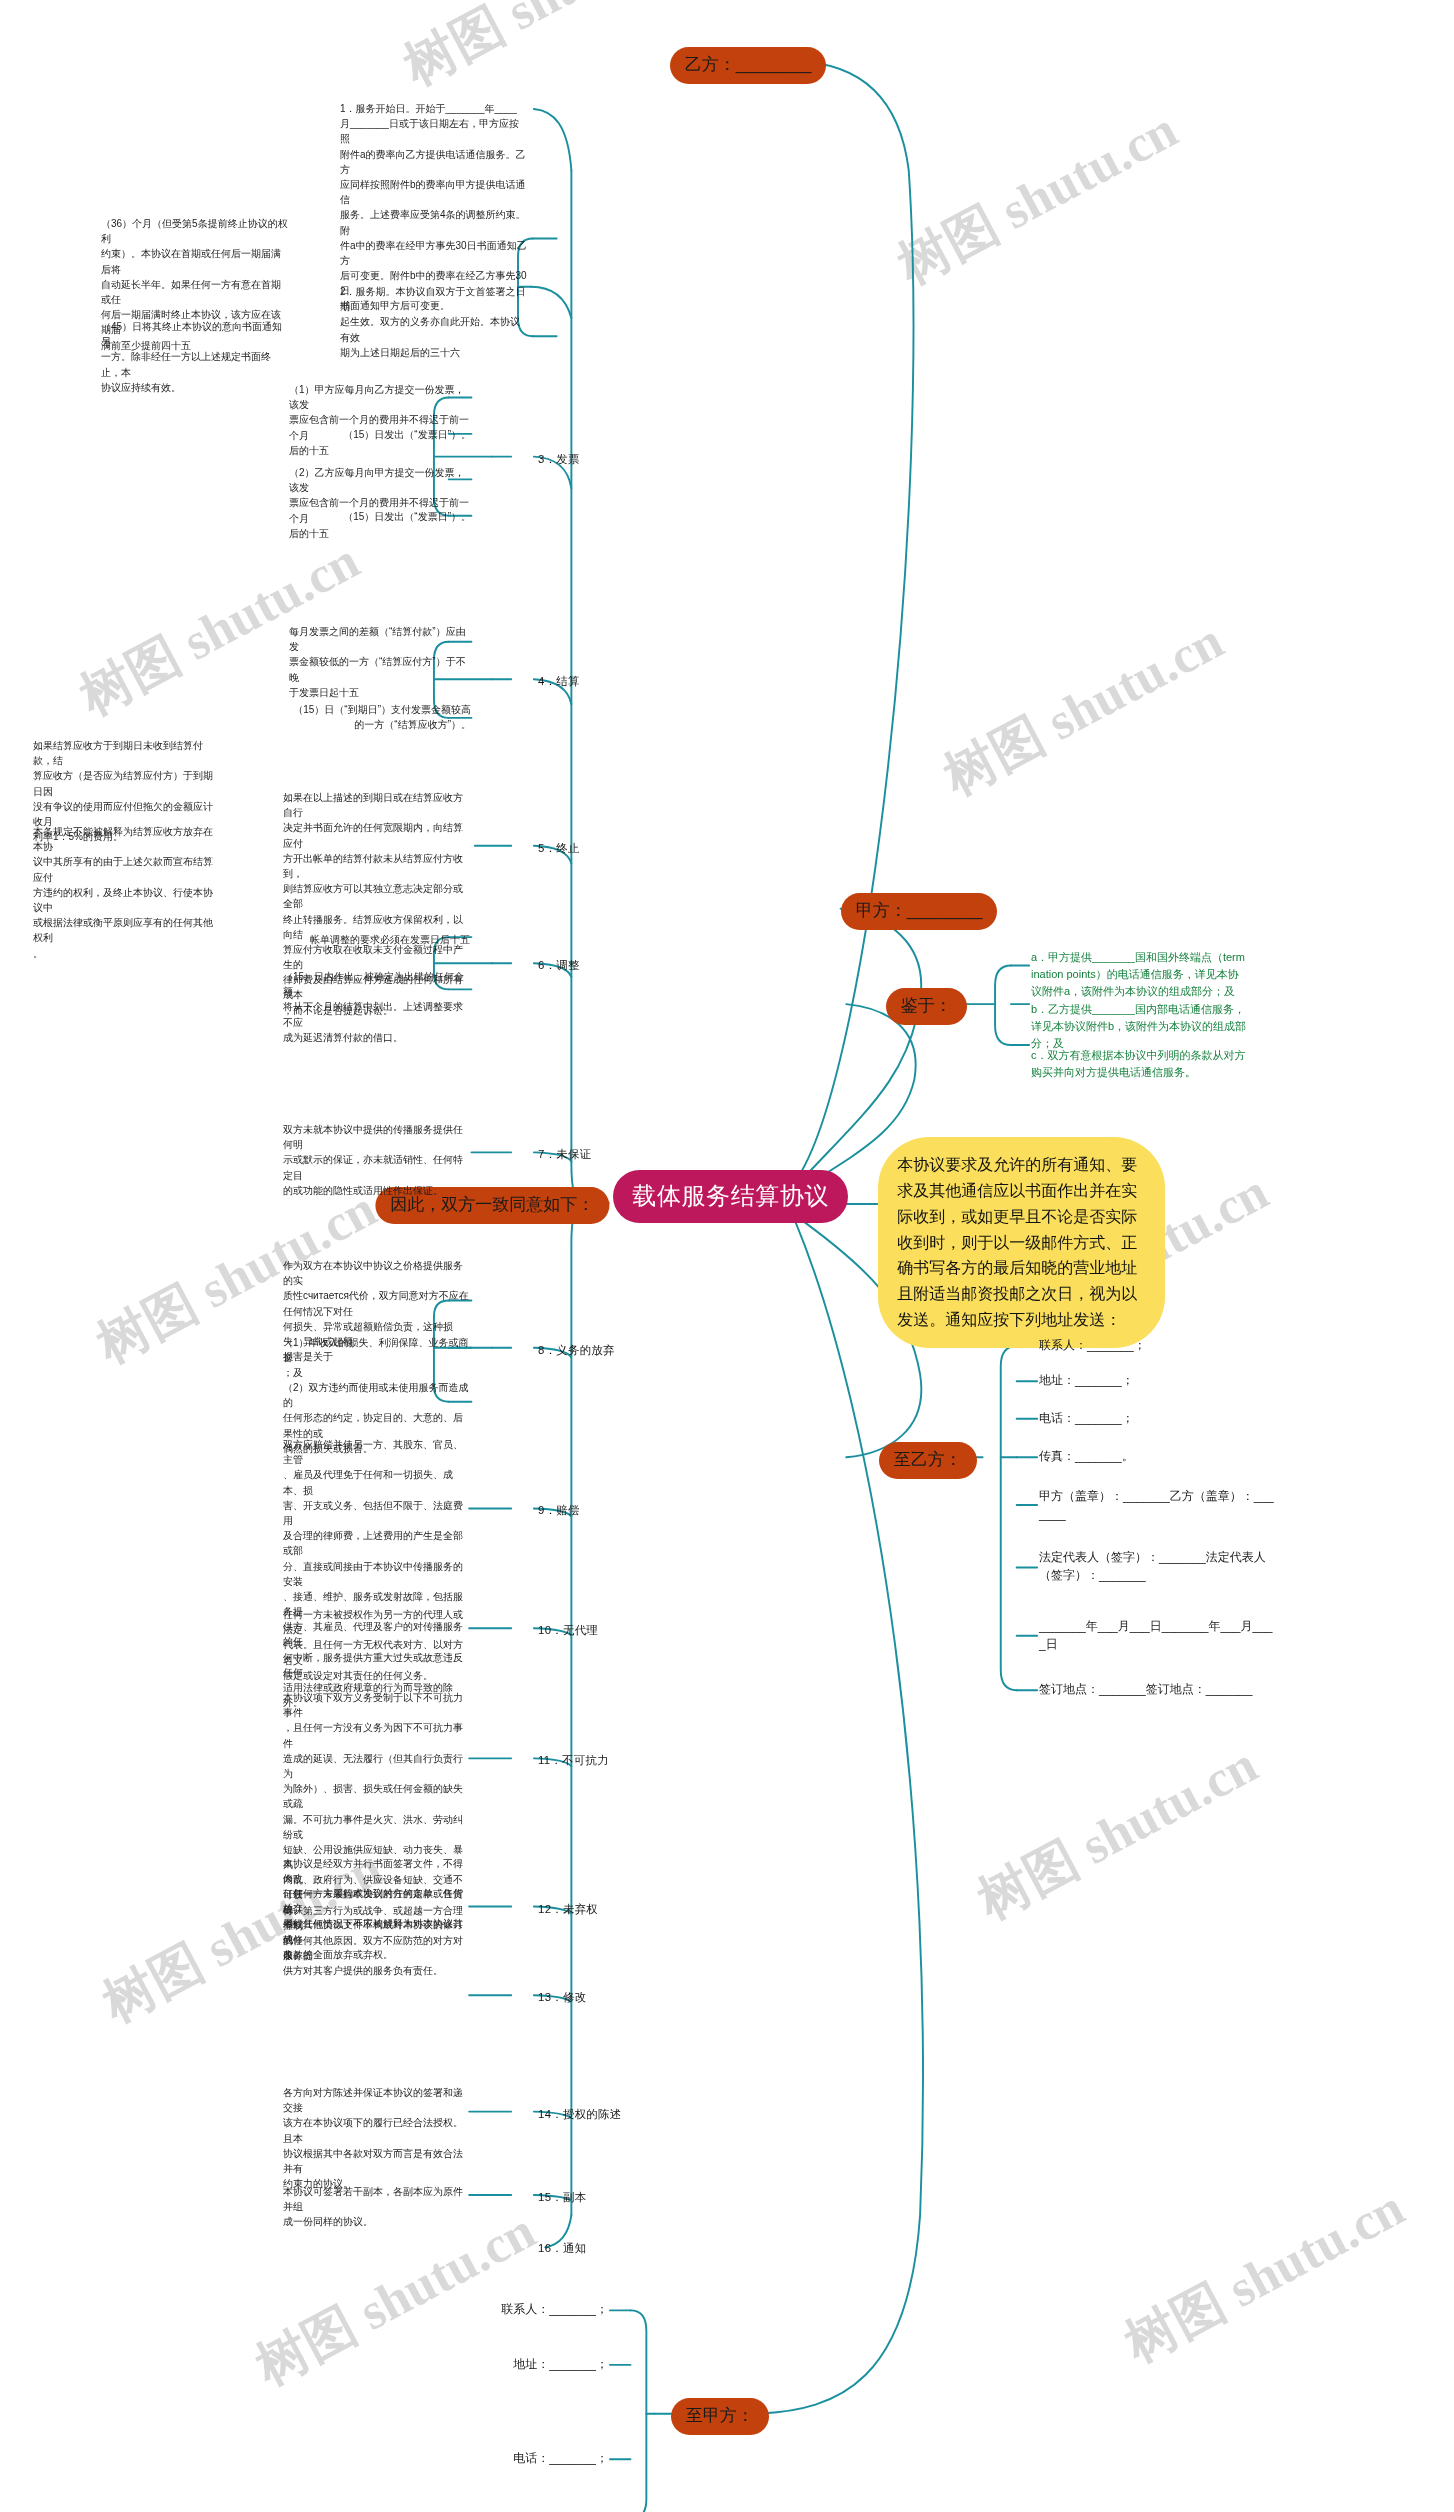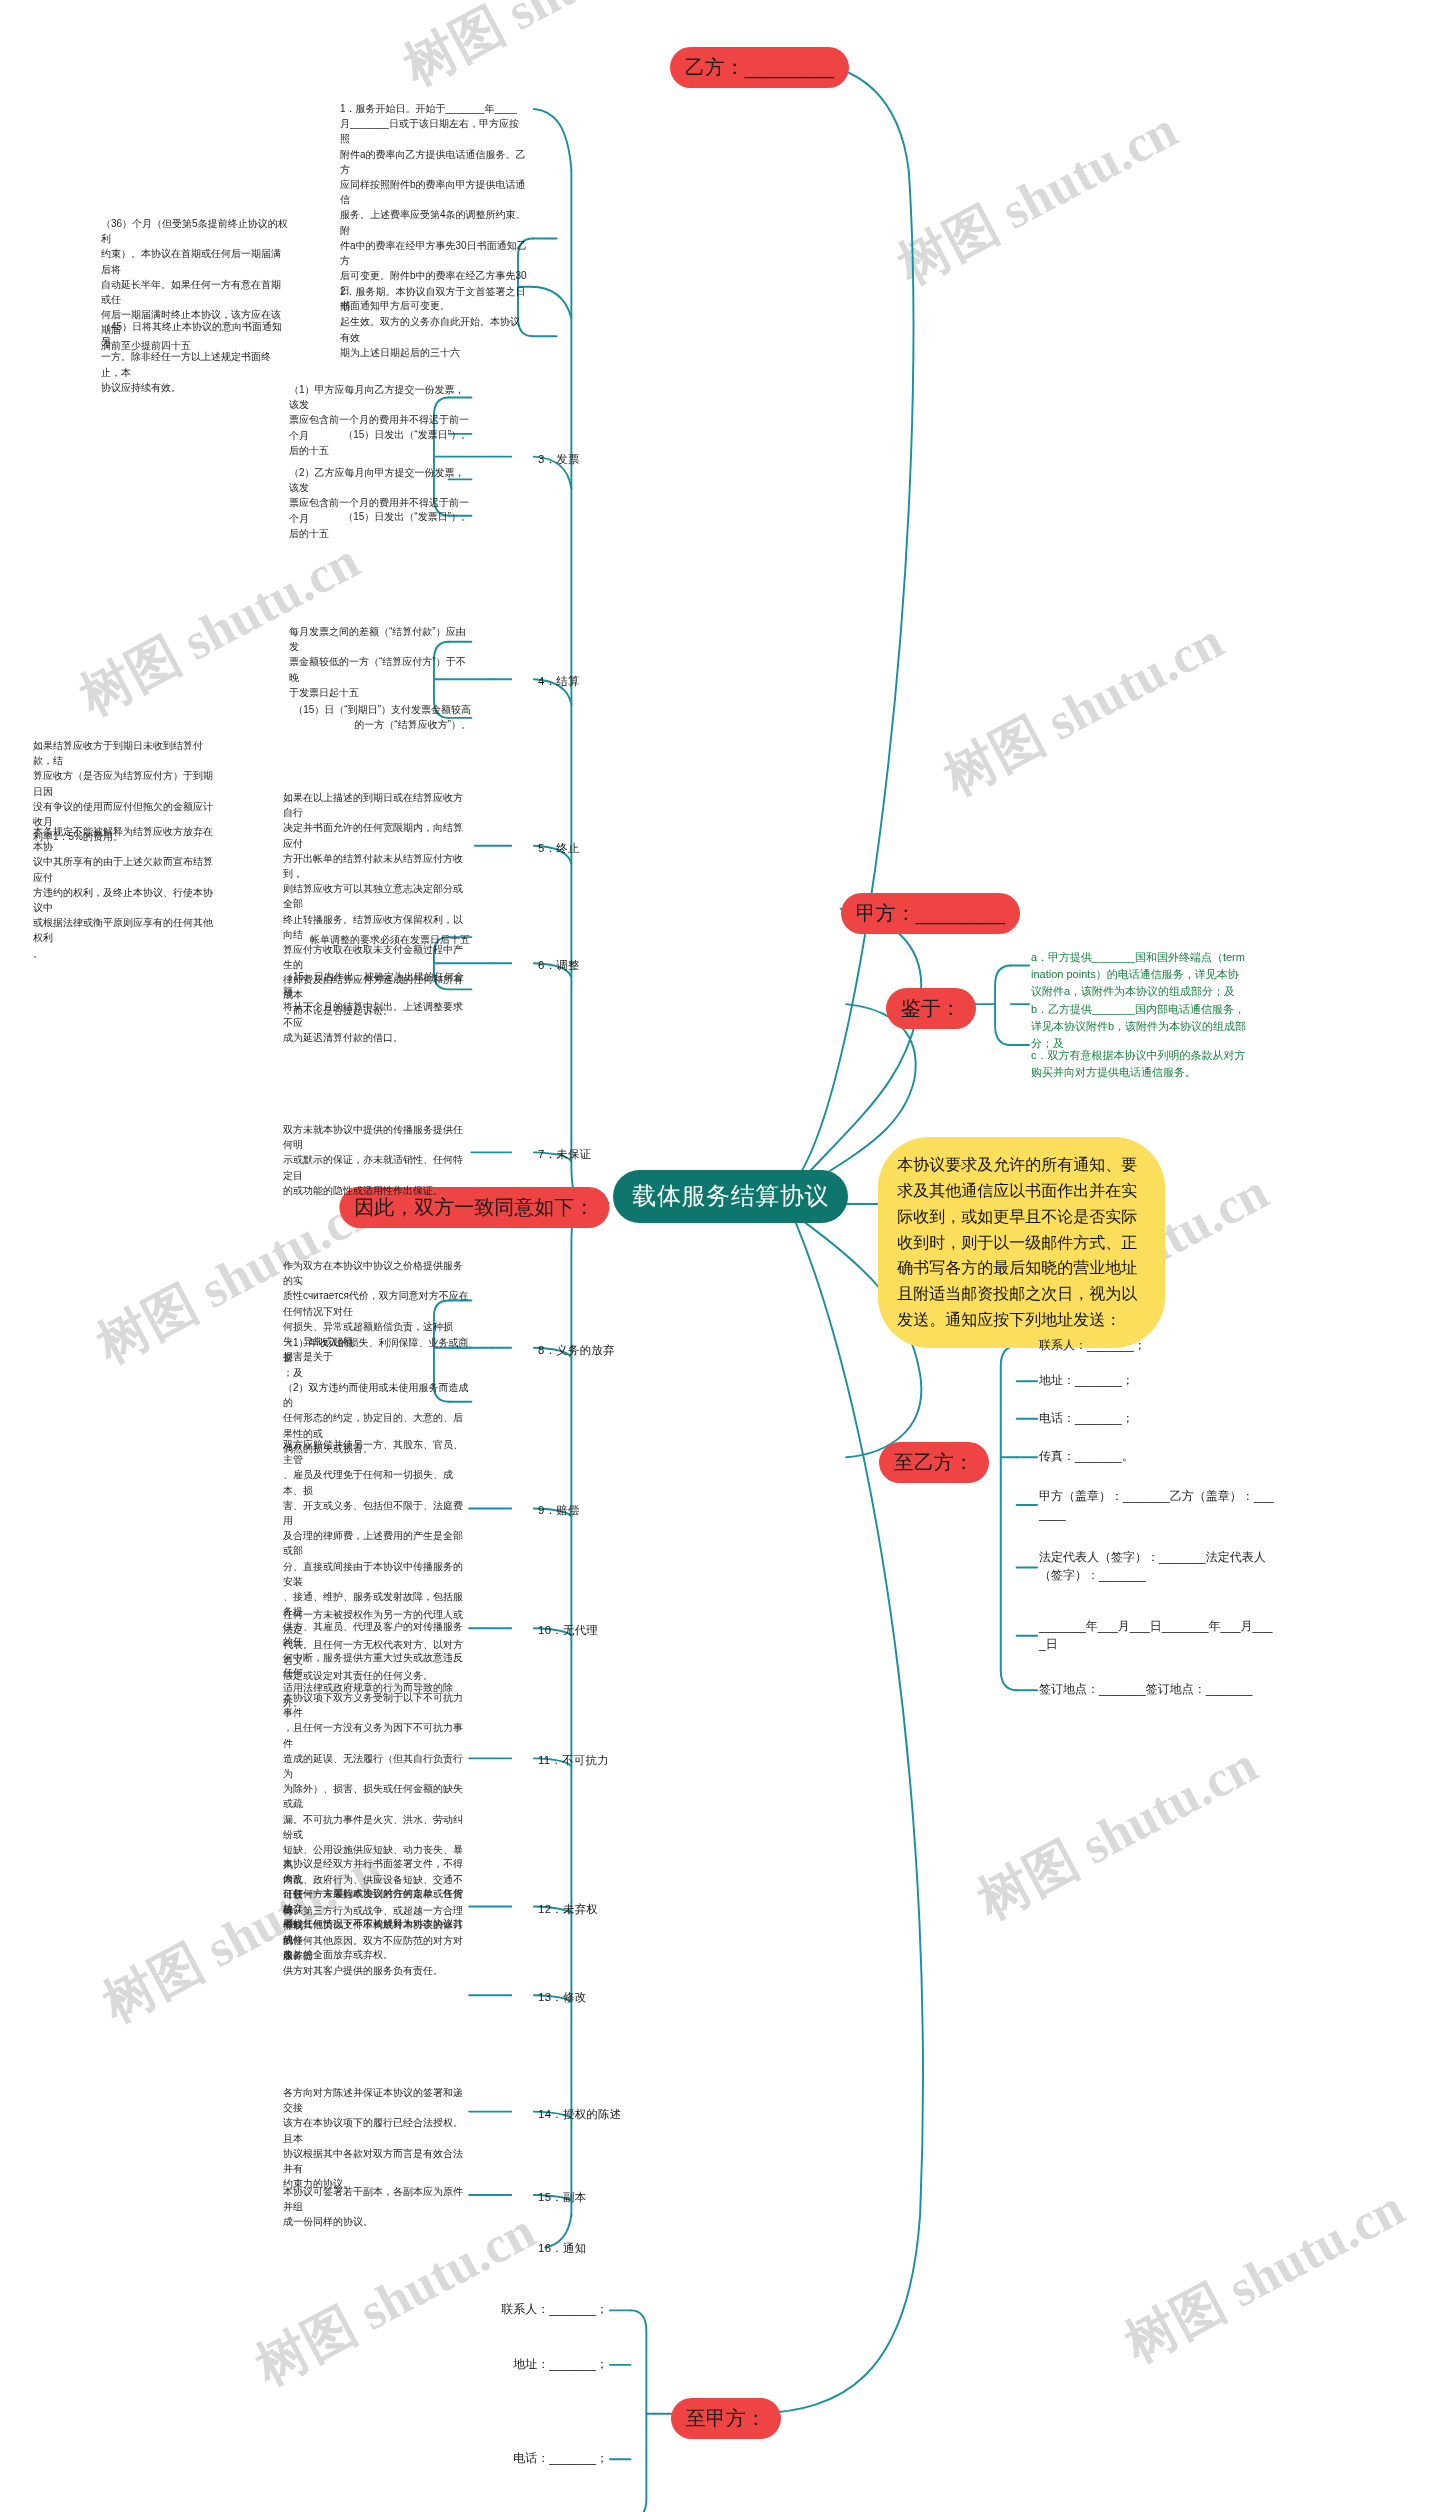--- a/index.html
+++ b/index.html
@@ -32,31 +32,31 @@
   .node{position:absolute;z-index:2;}
   .pill{
     border-radius:567px;
     display:flex;
     align-items:center;
     justify-content:center;
     box-sizing:border-box;
     line-height:1.35;
   }
   .pill-root{
-    background:#0f766e;
+    background:#be185d;
     color:#ffffff;
     font-size:24px;
     padding:10.2px 19.3px;
     letter-spacing:0.6px;
     white-space:nowrap;
   }
   .pill-yellow{
-    background:#ef4444;
+    background:#c2410c;
     color:#1a1a1a;
-    font-size:20px;
+    font-size:17px;
     padding:6.8px 14.8px;
     white-space:nowrap;
     text-align:center;
   }
   .pill-note{
     background:#fbdf5c;
     color:#111;
     font-size:16px;
     line-height:1.62;
     border-radius:51px;

